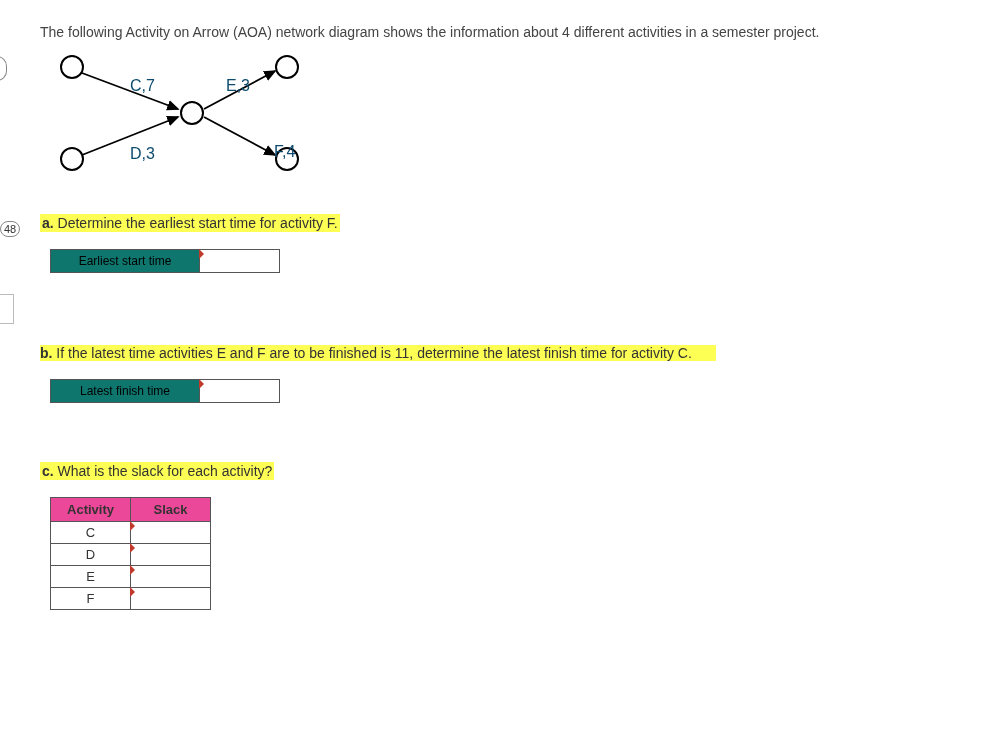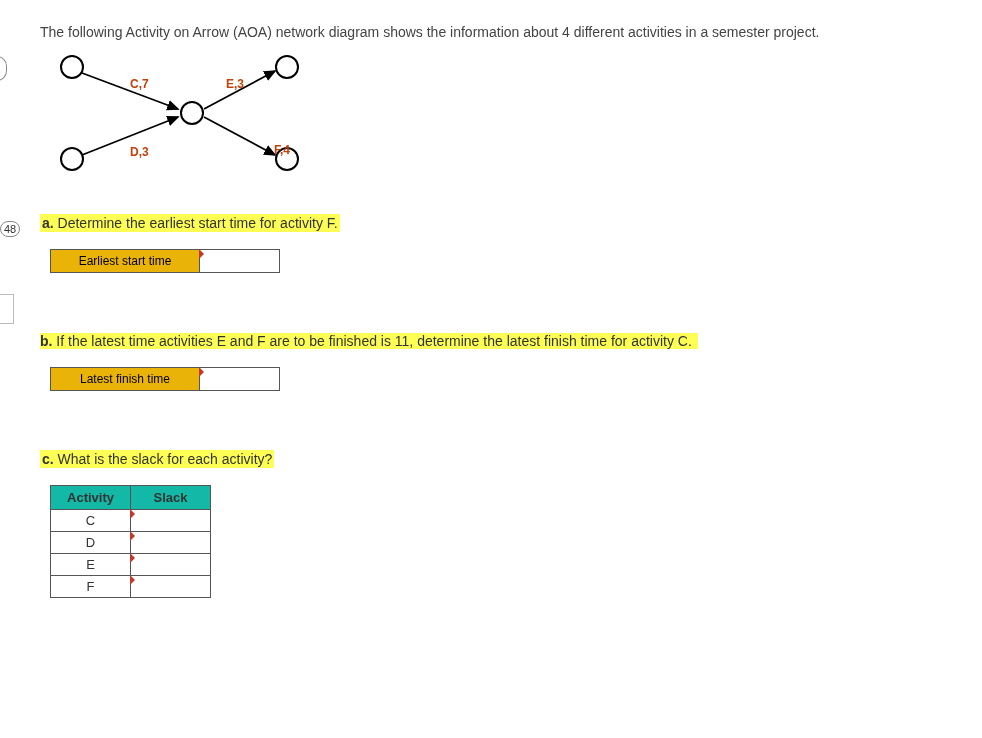--- a/index.html
+++ b/index.html
@@ -80,23 +80,23 @@
     border-radius: 50%;
     background: #fff;
   }
   .n-tl { left: 10px; top: 0; }
   .n-bl { left: 10px; top: 92px; }
   .n-mid { left: 130px; top: 46px; }
   .n-tr { left: 225px; top: 0; }
   .n-br { left: 225px; top: 92px; }
   .edge-label {
     position: absolute;
-    font-size: 12px;
-    font-weight: bold;
-    color: #c2410c;
+    font-size: 16px;
+    font-weight: normal;
+    color: #0c4a6e;
   }
   .lbl-c { left: 80px; top: 22px; }
   .lbl-d { left: 80px; top: 90px; }
   .lbl-e { left: 176px; top: 22px; }
   .lbl-f { left: 176px; top: 88px; padding-left: 48px; }
   svg.edges {
     position: absolute;
     left: 0;
     top: 0;
     width: 300px;
@@ -111,21 +111,21 @@
     margin-top: 10px;
     margin-bottom: 18px;
   }
   .question b { font-weight: bold; }
   .input-row {
     display: flex;
     align-items: stretch;
     margin-left: 10px;
   }
   .input-label {
-    background: #eab308;
+    background: #0f766e;
     border: 1px solid #555;
     padding: 4px 10px;
     font-size: 12px;
     color: #000;
     min-width: 150px;
     text-align: center;
   }
   .input-cell {
     border: 1px solid #555;
     border-left: none;
@@ -146,21 +146,21 @@
     transform: translateY(0);
   }
   .q-b-wrap { margin-top: 60px; }
   .q-c-wrap { margin-top: 60px; }
   table.slack {
     border-collapse: collapse;
     margin-left: 10px;
     margin-top: 12px;
   }
   table.slack th {
-    background: #14b8a6;
+    background: #ec4899;
     border: 1px solid #555;
     padding: 4px 14px;
     font-size: 13px;
     font-weight: bold;
   }
   table.slack td {
     border: 1px solid #555;
     padding: 3px 8px;
     text-align: center;
     font-size: 13px;
@@ -177,21 +177,22 @@
     top: -1px;
     width: 0;
     height: 0;
     border-left: 5px solid #c0392b;
     border-top: 5px solid transparent;
     border-bottom: 5px solid transparent;
   }
   .hl-wide {
     background: #feff54;
     display: inline-block;
-    padding-right: 6px;
+    padding-right: 24px;
+    margin-top: 12px;
   }
 </style>
 </head>
 <body>
 
 <div class="page">
 
   <div class="left-margin">
     <div class="arc-top"></div>
     <div class="badge-48">48</div>

